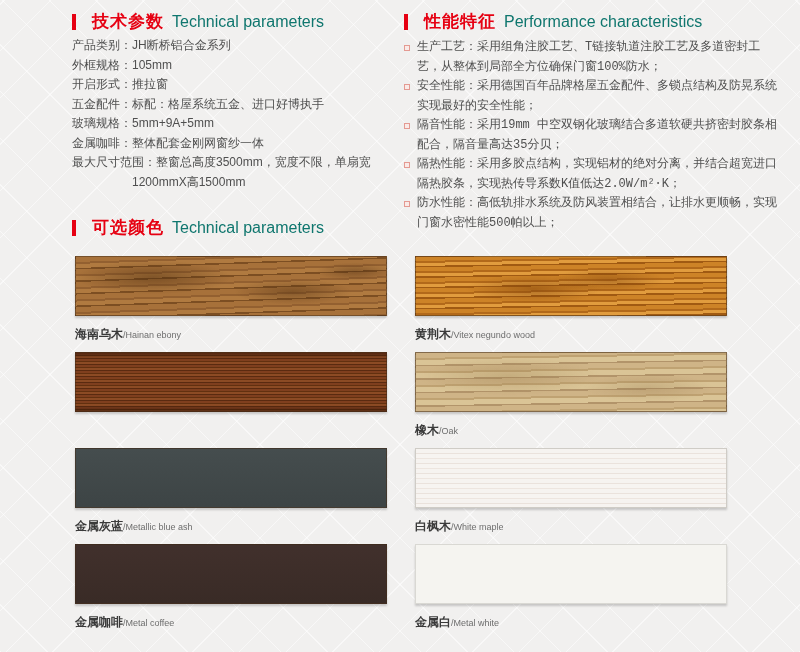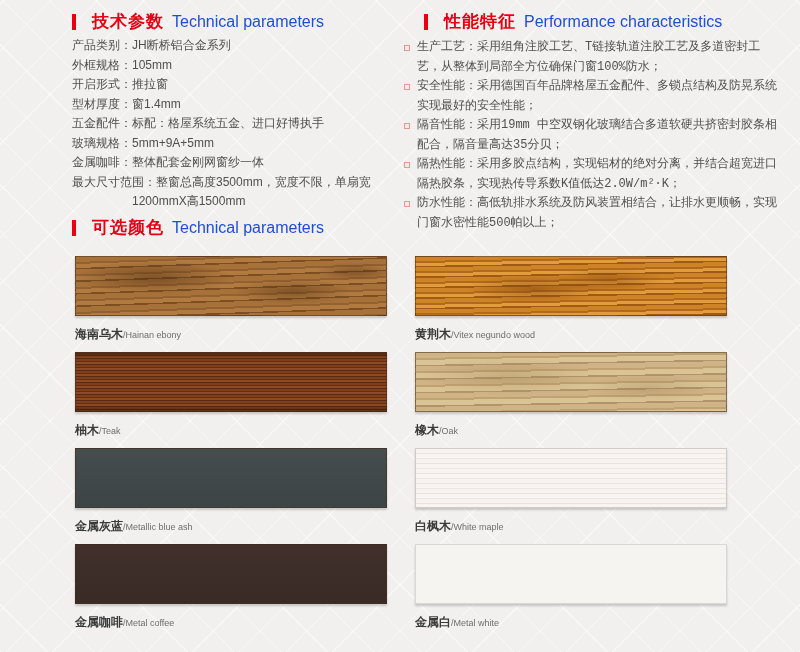--- a/index.html
+++ b/index.html
@@ -7,21 +7,21 @@
     width:800px;height:652px;position:relative;overflow:hidden;
     font-family:"Liberation Sans","DejaVu Sans",sans-serif;
     background-color:#f1f0ef;
     background-image:
       repeating-linear-gradient(45deg, rgba(255,255,255,0.55) 0 1px, transparent 1px 33px),
       repeating-linear-gradient(-45deg, rgba(255,255,255,0.55) 0 1px, transparent 1px 33px);
   }
   .section-header{position:absolute;white-space:nowrap;display:flex;align-items:center;}
   .red-bar{display:inline-block;width:4px;height:16px;background:#e60012;margin-right:9px;}
   .title-zh{color:#e60012;font-weight:bold;font-size:17px;letter-spacing:1px;margin-left:7px;}
-  .title-en{color:#1d4ed8;font-size:16px;margin-left:8px;}
+  .title-en{color:#0f766e;font-size:16px;margin-left:8px;}
 
   .spec-list{position:absolute;left:72px;top:36px;width:330px;color:#4f4f4f;font-size:12px;}
   .spec-row{line-height:19.5px;}
   .spec-row .indent2{margin-left:60px;}
 
   .perf-list{position:absolute;left:404px;top:38px;width:380px;color:#4f4f4f;font-size:12px;}
   .perf-item{position:relative;padding-left:13px;line-height:19.5px;font-family:Liberation Mono, monospace;}
   .bullet{position:absolute;left:0;top:7px;width:4px;height:4px;border:1px solid #e49a92;background:#faeae7;}
 
   .color-grid{
@@ -76,31 +76,30 @@
 <div class="section-header" style="left:72px;top:10px;">
   <span class="red-bar"></span>
   <span class="title-zh">技术参数</span>
   <span class="title-en">Technical parameters</span>
 </div>
 
 <div class="spec-list">
   <div class="spec-row"><span>产品类别：</span><span>JH断桥铝合金系列</span></div>
   <div class="spec-row"><span>外框规格：</span><span>105mm</span></div>
   <div class="spec-row"><span>开启形式：</span><span>推拉窗</span></div>
-  <div class="spec-row"><span>型材厚度：</span><span>窗1.4mm</span></div>
   <div class="spec-row"><span>五金配件：</span><span>标配：格屋系统五金、进口好博执手</span></div>
   <div class="spec-row"><span>玻璃规格：</span><span>5mm+9A+5mm</span></div>
   <div class="spec-row"><span>金属咖啡：</span><span>整体配套金刚网窗纱一体</span></div>
   <div class="spec-row">
     <span>最大尺寸范围：</span><span>整窗总高度3500mm，宽度不限，单扇宽</span>
     <div class="indent2">1200mmX高1500mm</div>
   </div>
 </div>
 
-<div class="section-header" style="left:424px;top:10px;">
+<div class="section-header" style="left:404px;top:10px;">
   <span class="red-bar"></span>
   <span class="title-zh">性能特征</span>
   <span class="title-en">Performance characteristics</span>
 </div>
 
 <div class="perf-list">
   <div class="perf-item"><span class="bullet"></span><span>生产工艺：采用组角注胶工艺、T链接轨道注胶工艺及多道密封工艺，从整体到局部全方位确保门窗100%防水；</span></div>
   <div class="perf-item"><span class="bullet"></span><span>安全性能：采用德国百年品牌格屋五金配件、多锁点结构及防晃系统实现最好的安全性能；</span></div>
   <div class="perf-item"><span class="bullet"></span><span>隔音性能：采用19mm 中空双钢化玻璃结合多道软硬共挤密封胶条相配合，隔音量高达35分贝；</span></div>
   <div class="perf-item"><span class="bullet"></span><span>隔热性能：采用多胶点结构，实现铝材的绝对分离，并结合超宽进口隔热胶条，实现热传导系数K值低达2.0W/m²·K；</span></div>
@@ -120,21 +119,20 @@
     <div class="swatch-label"><span class="swatch-name">海南乌木</span><span class="swatch-en">/Hainan ebony</span></div>
   </div>
 
   <div class="swatch-cell">
     <div class="swatch tx-vitex-negundo"></div>
     <div class="swatch-label"><span class="swatch-name">黄荆木</span><span class="swatch-en">/Vitex negundo wood</span></div>
   </div>
 
   <div class="swatch-cell">
     <div class="swatch tx-teak"></div>
-    <div class="swatch-label"><span class="swatch-name">柚木</span><span class="swatch-en">/Teak</span></div>
   </div>
 
   <div class="swatch-cell">
     <div class="swatch tx-oak"></div>
     <div class="swatch-label"><span class="swatch-name">橡木</span><span class="swatch-en">/Oak</span></div>
   </div>
 
   <div class="swatch-cell">
     <div class="swatch tx-metallic-blue-ash"></div>
     <div class="swatch-label"><span class="swatch-name">金属灰蓝</span><span class="swatch-en">/Metallic blue ash</span></div>

